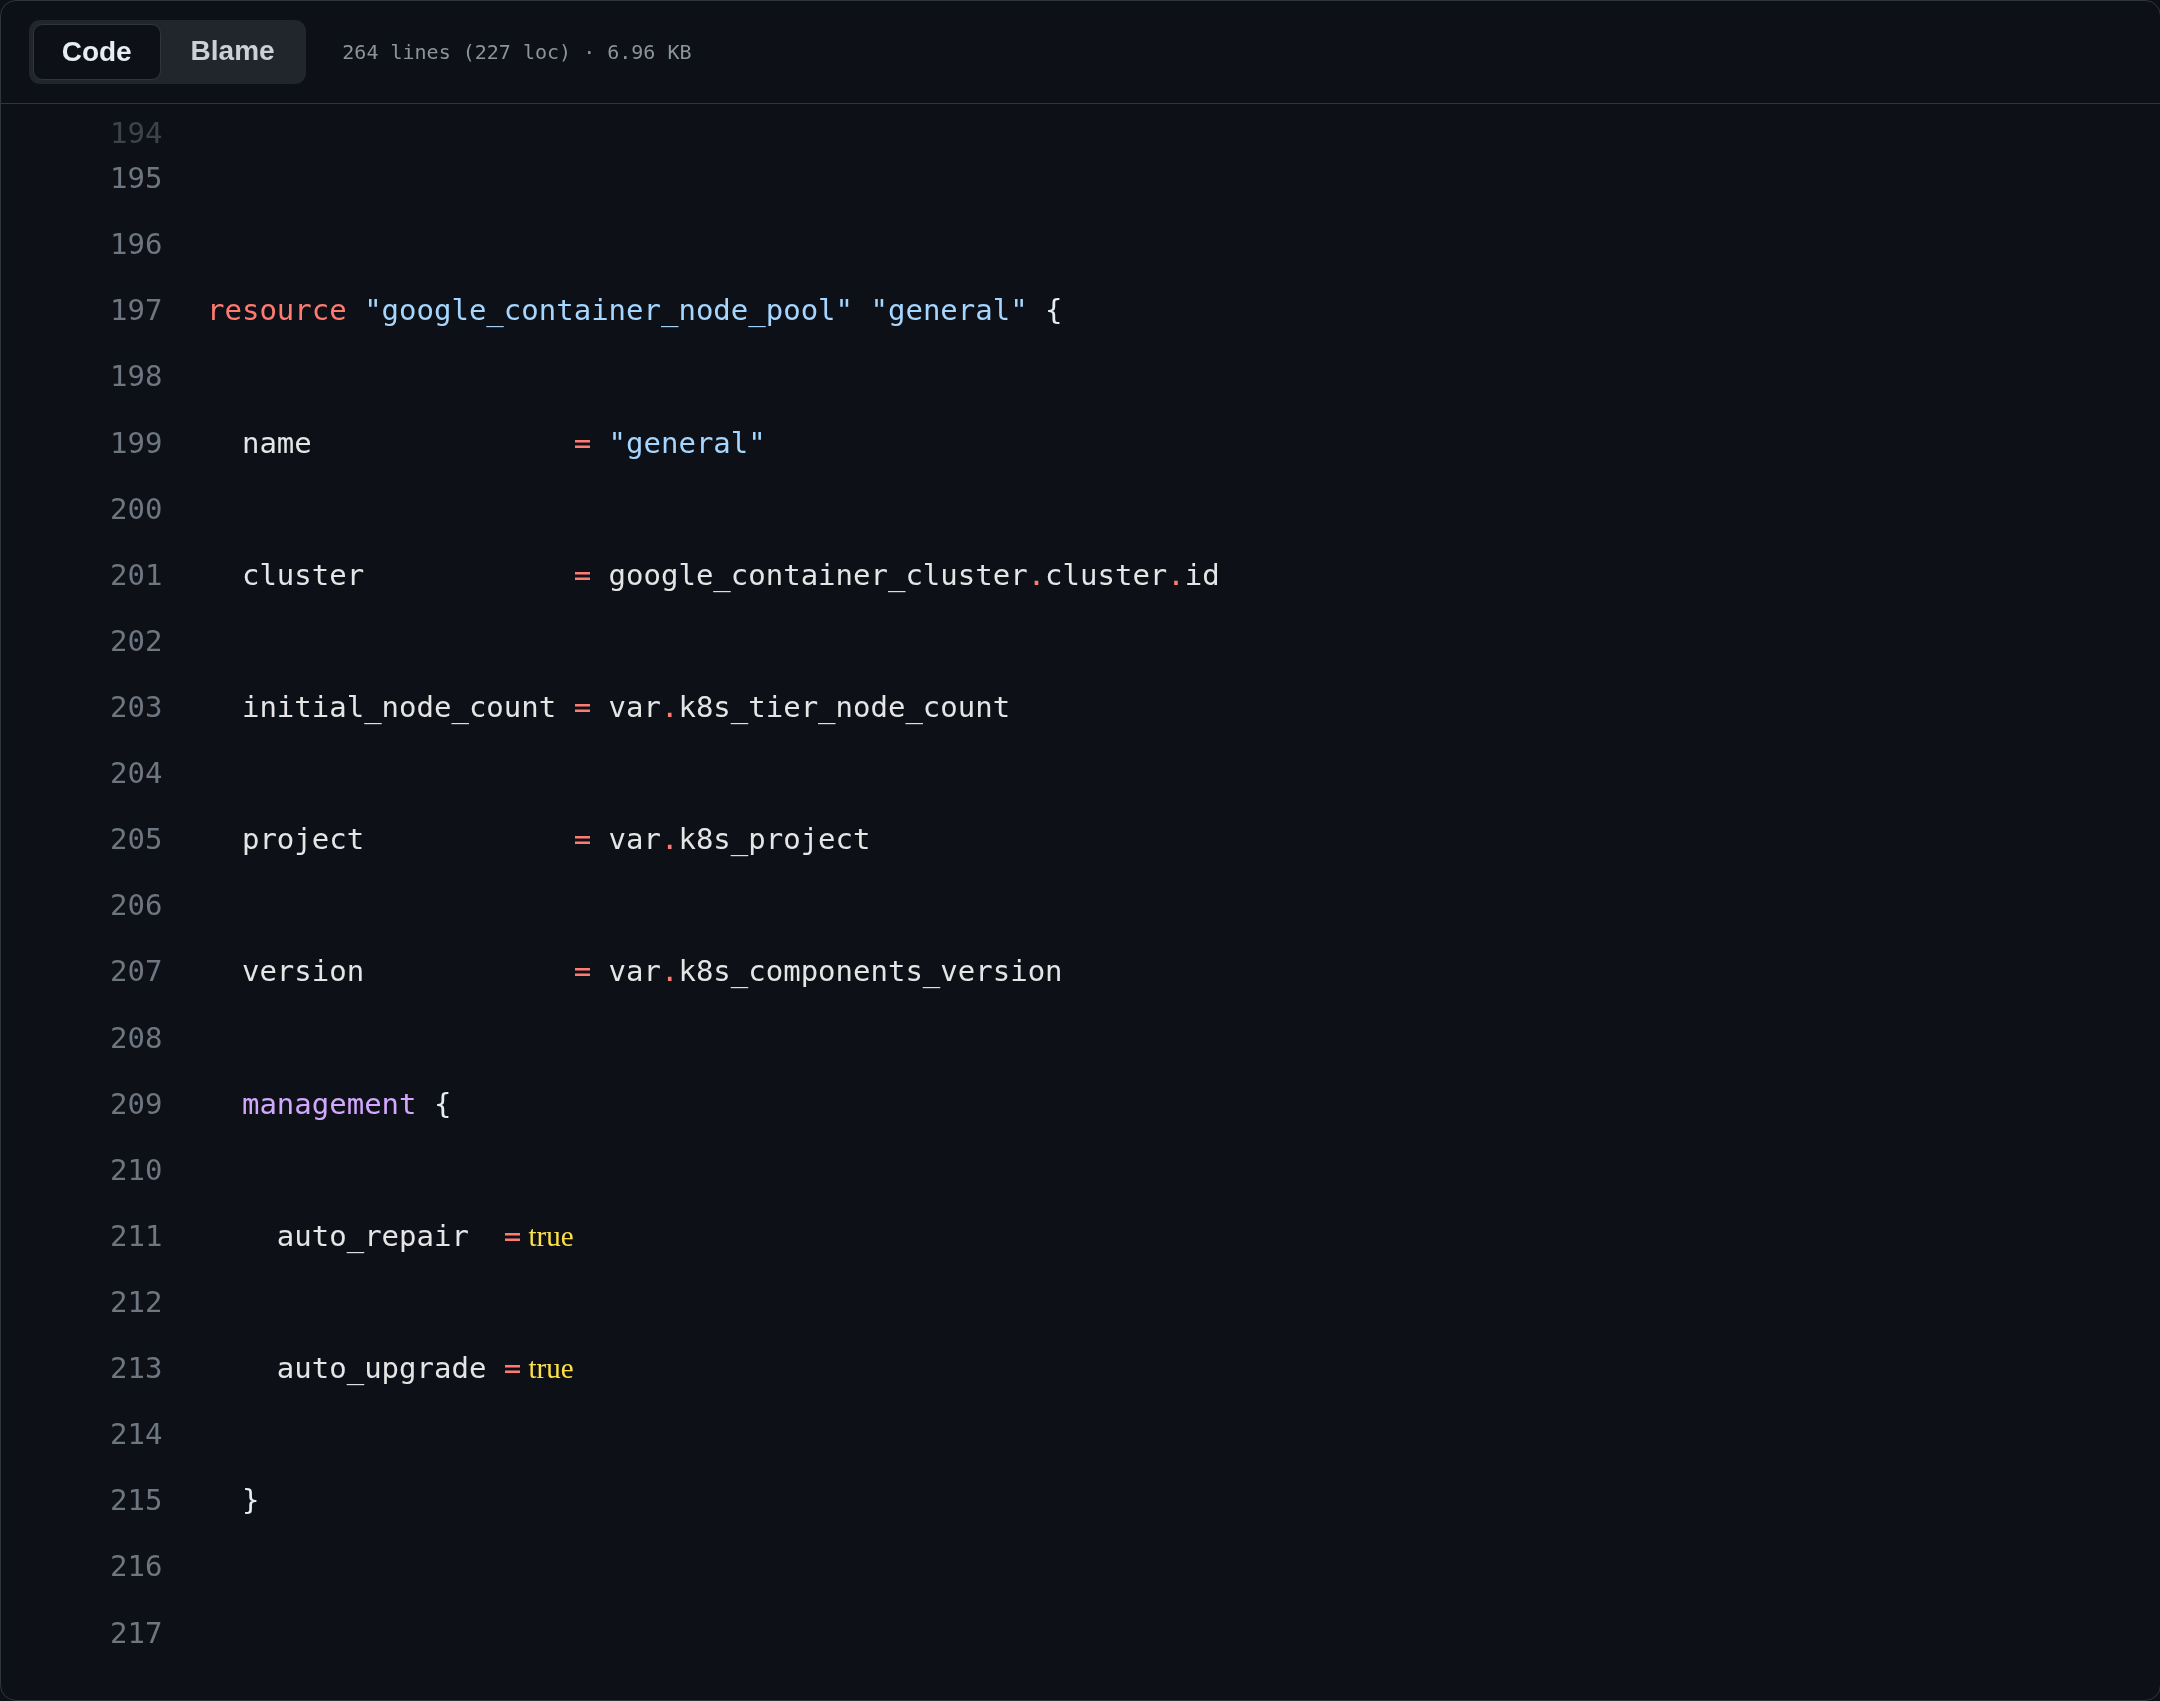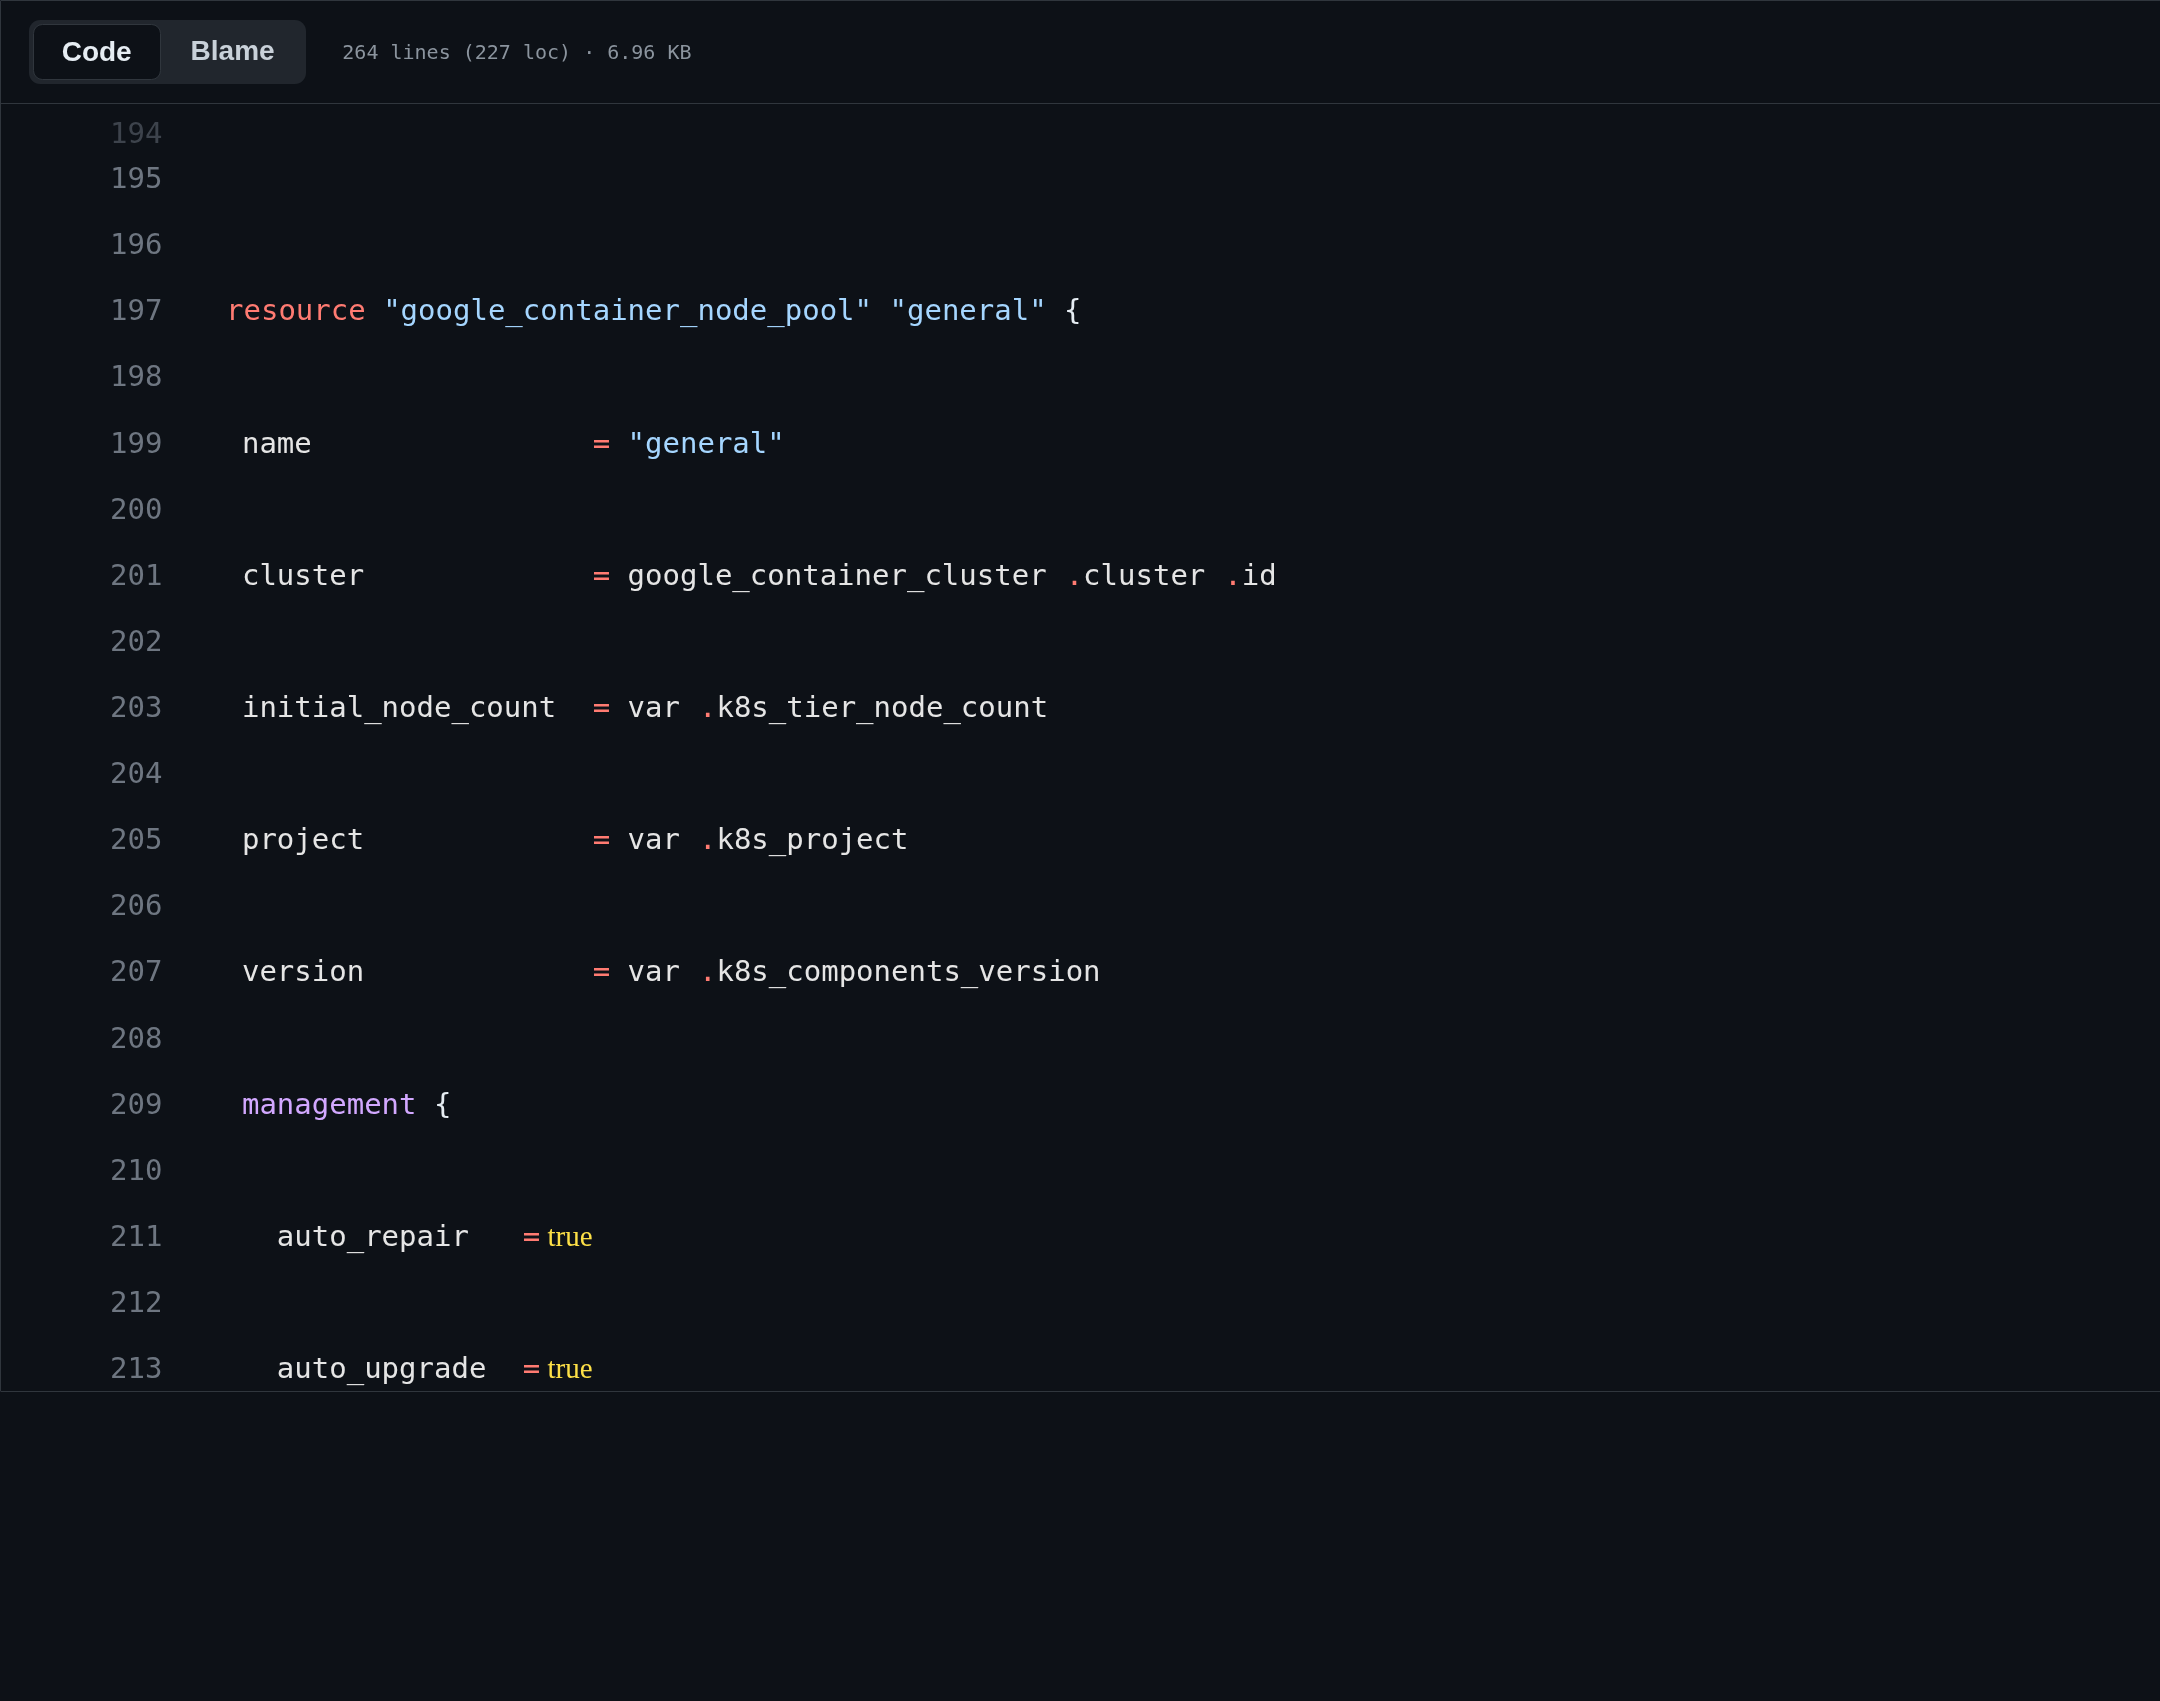--- a/index.html
+++ b/index.html
@@ -5,23 +5,23 @@
     * { margin: 0; padding: 0; box-sizing: border-box; }
     body {
       background: #0d1117;
       color: #e6edf3;
       font-family: -apple-system, BlinkMacSystemFont, "Segoe UI", Helvetica, Arial, sans-serif;
       font-size: 26px;
       overflow: hidden;
     }
     .container {
       width: 2161px;
-      height: 1392px;
+      height: 1701px;
       border: 0.9px solid #30363d;
-      border-radius: 1px;
+      border-radius: 16px;
       overflow: hidden;
     }
     .toolbar {
       display: flex;
       align-items: center;
       padding: 19px 28px;
       gap: 17px;
       border-bottom: 0.9px solid #30363d;
     }
     .tab-group {
@@ -65,21 +65,21 @@
       padding: 9.4px 37px 0 0;
       user-select: none;
       min-width: 206px;
     }
     .gutter div { padding-right: 7.5px; }
     .code {
       padding: 9.4px 0 0 0;
       white-space: pre;
       color: #e6edf3;
     }
-    .pl-k { color: #ff7b72; margin-left: 19px; }      
+    .pl-k { color: #ff7b72; }      
     .pl-en { color: #d2a8ff; }     
     .pl-s { color: #a5d6ff; }      
     .pl-c1 { color: #fde047; font-family: Liberation Serif, serif; }     
     .pl-smi { color: #e5e5e5; }    
     .pl-p { color: #e6edf3; }      
     .truncated-top {
       color: #6e7681;
       opacity: 0.5;
       height: 32px;
       overflow: hidden;

